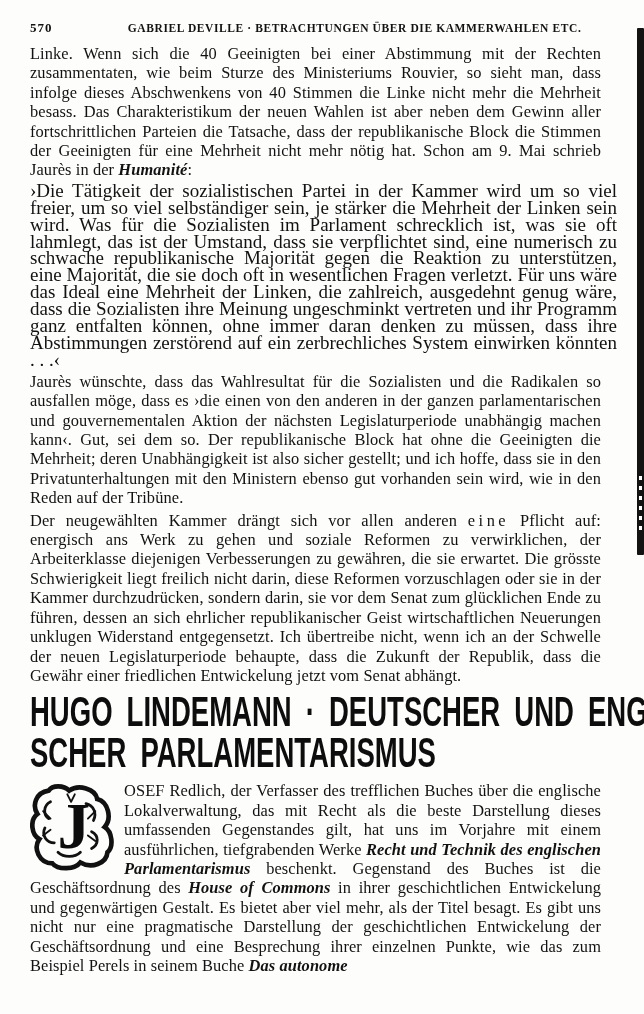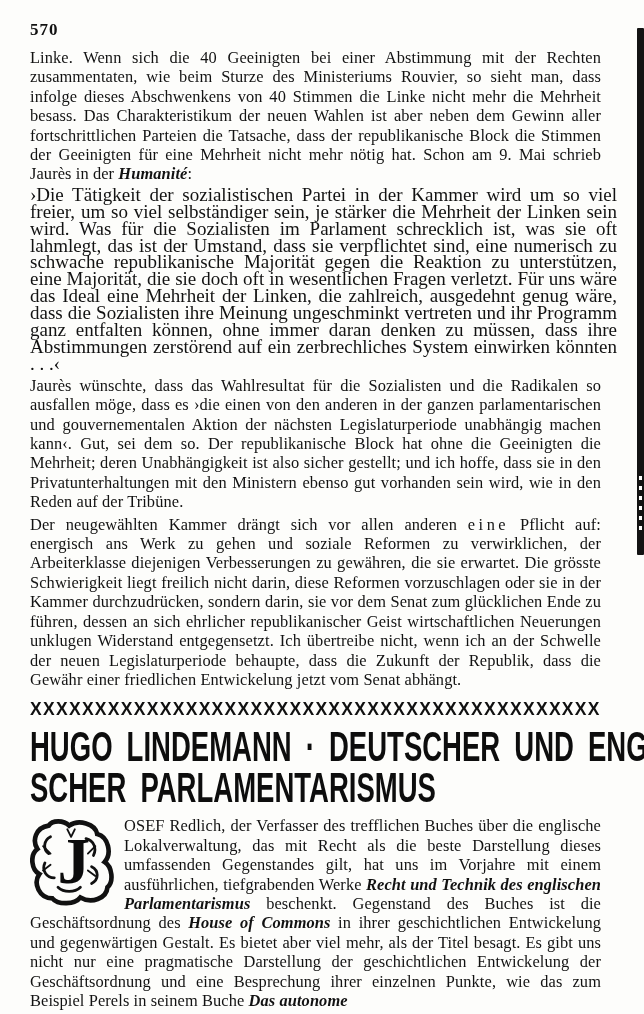--- a/index.html
+++ b/index.html
@@ -11,21 +11,21 @@
     position: relative;
     overflow: hidden;
   }
   .scan-page { position: relative; width: 644px; height: 1014px; }
 
   .page-header {
     display: flex; align-items: baseline;
     padding: 20px 30px 0 30px;
   }
   .page-number {
-    font-weight: bold; font-size: 17px; letter-spacing: 1px;
+    font-weight: bold; font-size: 13px; letter-spacing: 1px;
     width: 120px;
   }
   .running-title {
     flex: 1; text-align: center;
     font-family: "Liberation Serif", serif;
     font-weight: bold; font-size: 11.5px; letter-spacing: 0.6px;
     white-space: nowrap;
   }
 
   .text-col { padding: 8px 27px 0 30px; }
@@ -86,34 +86,34 @@
 </head>
 <body>
 
 <div class="scan-page">
 
   <div class="right-binding-strip"></div>
   <div class="right-binding-dots"></div>
 
   <div class="page-header">
     <div class="page-number">570</div>
+    <div class="running-title">GABRIEL DEVILLE · BETRACHTUNGEN ÜBER DIE KAMMERWAHLEN ETC.</div>
     <div style="width:40px"></div>
   </div>
 
   <div class="text-col">
 
     <p class="body-text"><span>Linke.  Wenn sich die 40 Geeinigten bei einer Abstimmung mit der Rechten zusammentaten, wie beim Sturze des Ministeriums Rouvier, so sieht man, dass infolge dieses Abschwenkens von 40 Stimmen die Linke nicht mehr die Mehrheit besass.  Das Charakteristikum der neuen Wahlen ist aber neben dem Gewinn aller fortschrittlichen Parteien die Tatsache, dass der republikanische Block die Stimmen der Geeinigten für eine Mehrheit nicht mehr nötig hat.  Schon am 9. Mai schrieb Jaurès in der </span><span class="bold-italic"></span><span class="bold-italic">Humanité</span><span>:</span></p>
 
     <p class="quote-text">›Die Tätigkeit der sozialistischen Partei in der Kammer wird um so viel freier, um so viel selbständiger sein, je stärker die Mehrheit der Linken sein wird.  Was für die Sozialisten im Parlament schrecklich ist, was sie oft lahmlegt, das ist der Umstand, dass sie verpflichtet sind, eine numerisch zu schwache republikanische Majorität gegen die Reaktion zu unterstützen, eine Majorität, die sie doch oft in wesentlichen Fragen verletzt.  Für uns wäre das Ideal eine Mehrheit der Linken, die zahlreich, ausgedehnt genug wäre, dass die Sozialisten ihre Meinung ungeschminkt vertreten und ihr Programm ganz entfalten können, ohne immer daran denken zu müssen, dass ihre Abstimmungen zerstörend auf ein zerbrechliches System einwirken könnten . . .‹</p>
 
     <p class="body-text">Jaurès wünschte, dass das Wahlresultat für die Sozialisten und die Radikalen so ausfallen möge, dass es ›die einen von den anderen in der ganzen parlamentarischen und gouvernementalen Aktion der nächsten Legislaturperiode unabhängig machen kann‹.  Gut, sei dem so.  Der republikanische Block hat ohne die Geeinigten die Mehrheit; deren Unabhängigkeit ist also sicher gestellt; und ich hoffe, dass sie in den Privatunterhaltungen mit den Ministern ebenso gut vorhanden sein wird, wie in den Reden auf der Tribüne.</p>
 
     <p class="body-text"><span>Der neugewählten Kammer drängt sich vor allen anderen </span><span class="spaced">eine</span><span> Pflicht auf: energisch ans Werk zu gehen und soziale Reformen zu verwirklichen, der Arbeiterklasse diejenigen Verbesserungen zu gewähren, die sie erwartet.  Die grösste Schwierigkeit liegt freilich nicht darin, diese Reformen vorzuschlagen oder sie in der Kammer durchzudrücken, sondern darin, sie vor dem Senat zum glücklichen Ende zu führen, dessen an sich ehrlicher republikanischer Geist wirtschaftlichen Neuerungen unklugen Widerstand entgegensetzt.  Ich übertreibe nicht, wenn ich an der Schwelle der neuen Legislaturperiode behaupte, dass die Zukunft der Republik, dass die Gewähr einer friedlichen Entwickelung jetzt vom Senat abhängt.</span></p>
 
-    <div class="x-separator">XXXXXXXXXXXXXXXXXXXXXXXXXXXXXXXXXXXXXXXXXXXX</div>
 
     <div class="article-heading">
       <div class="heading-line">HUGO LINDEMANN · DEUTSCHER UND ENGLI-</div>
       <div class="heading-line">SCHER PARLAMENTARISMUS</div>
     </div>
 
     <p class="body-text">
       <span class="dropcap-box"><svg width="84" height="88" viewBox="0 0 90 94" xmlns="http://www.w3.org/2000/svg">
             <g fill="none" stroke="#111" stroke-linecap="round">
               <path d="M20 8 C6 10 2 24 8 33 C-1 40 2 56 10 60 C3 70 10 86 24 86 C30 93 48 93 54 85 C66 92 82 86 83 74 C90 68 88 52 80 47 C88 38 84 20 72 17 C70 6 52 1 42 8 C36 2 24 2 20 8 Z" stroke-width="5"></path>

